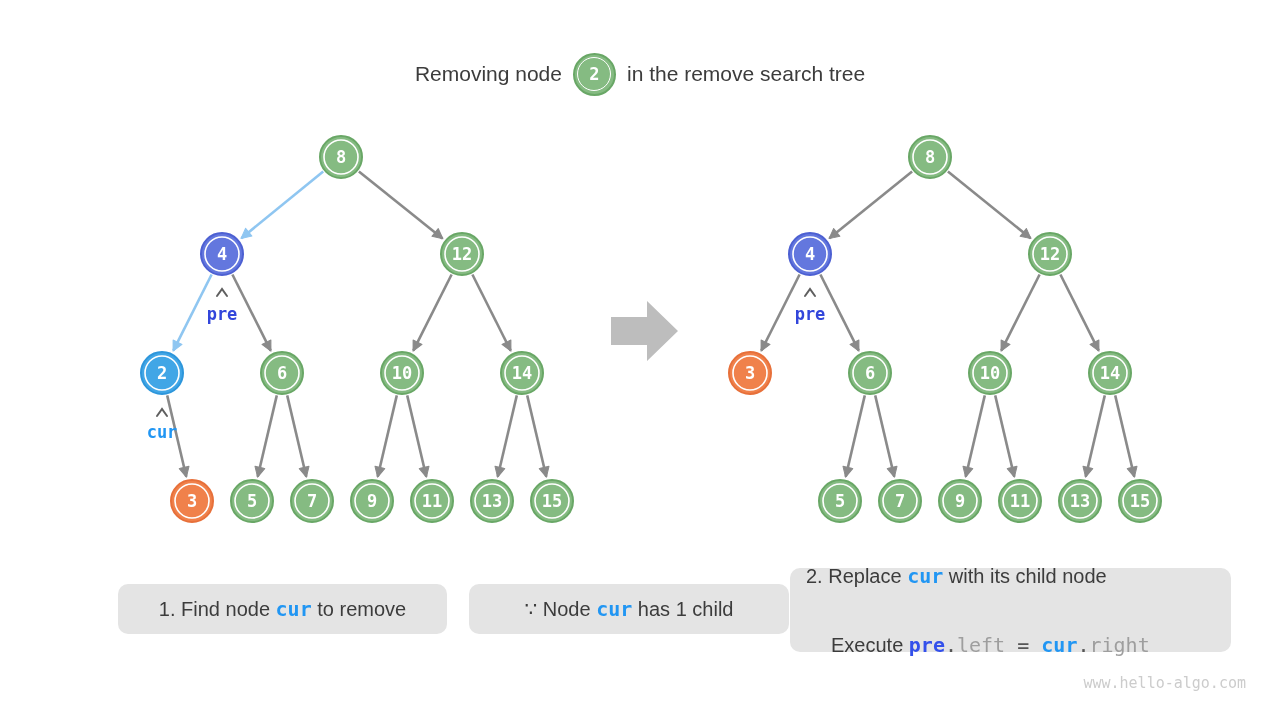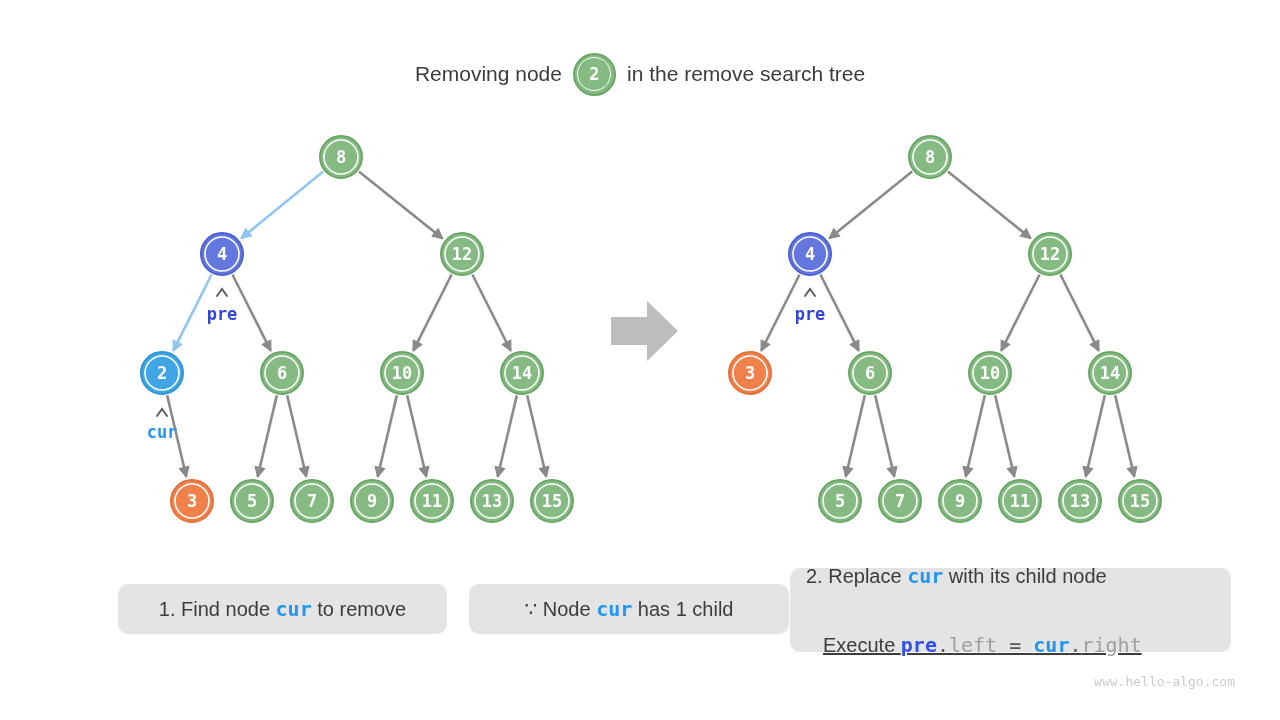--- a/index.html
+++ b/index.html
@@ -33,31 +33,31 @@
     color:var(--text-dark);font-size:20px;
   }
   .caption.center{display:flex;align-items:center;justify-content:center;}
   #caption1{left:118px;top:584px;width:329px;height:50px;}
   #caption2{left:469px;top:584px;width:320px;height:50px;}
   #caption3{
     left:790px;top:568px;width:441px;height:84px;box-sizing:border-box;
     display:flex;flex-direction:column;justify-content:center;
     padding-left:16px;line-height:32px;gap:37px;
   }
-  .line2{margin-left:17px;text-decoration:underline;}
+  .line2{margin-left:25px;}
   .kw{font-family:"DejaVu Sans Mono",monospace;font-weight:bold;font-size:20px;}
   .kw-cur{color:var(--kw-cur);}
   .kw-pre{color:var(--kw-pre);}
   .code{font-family:"DejaVu Sans Mono",monospace;font-size:20px;white-space:pre;}
   .code-gray{color:var(--code-gray);}
   .code-dark{color:var(--code-dark);}
 
   .watermark{
-    position:absolute;right:45px;top:674px;
-    font-family:"DejaVu Sans Mono",monospace;font-size:13px;
+    position:absolute;right:34px;top:674px;
+    font-family:"DejaVu Sans Mono",monospace;font-size:15px;
     color:var(--watermark);
   }
 </style>
 </head>
 <body>
 
 <div class="stage">
 
   <div class="title">
     <span>Removing node</span>

